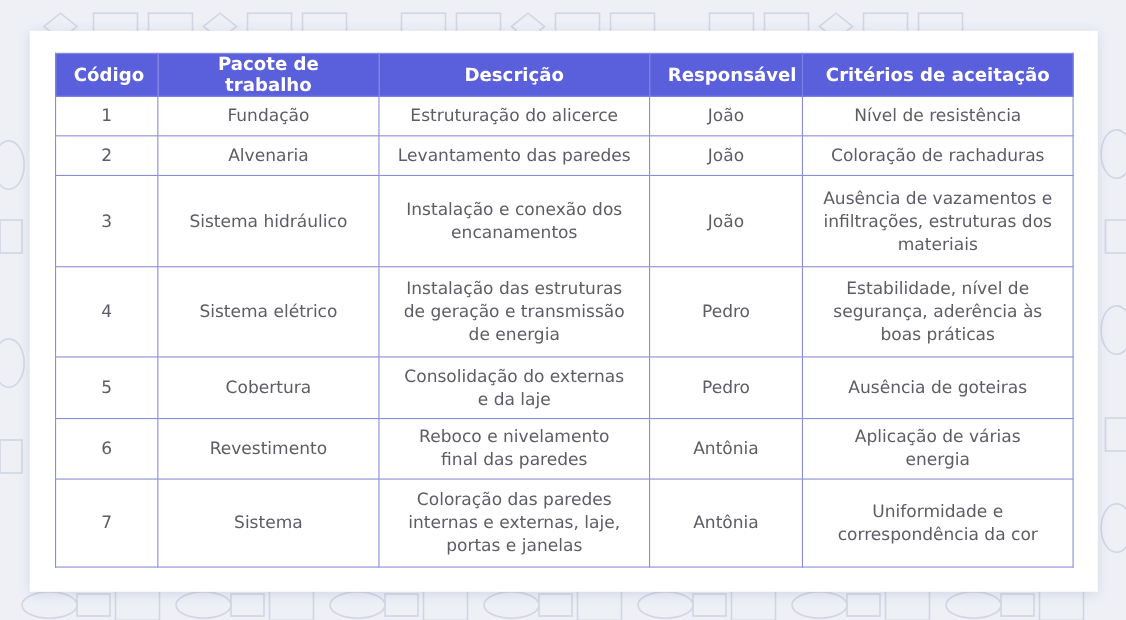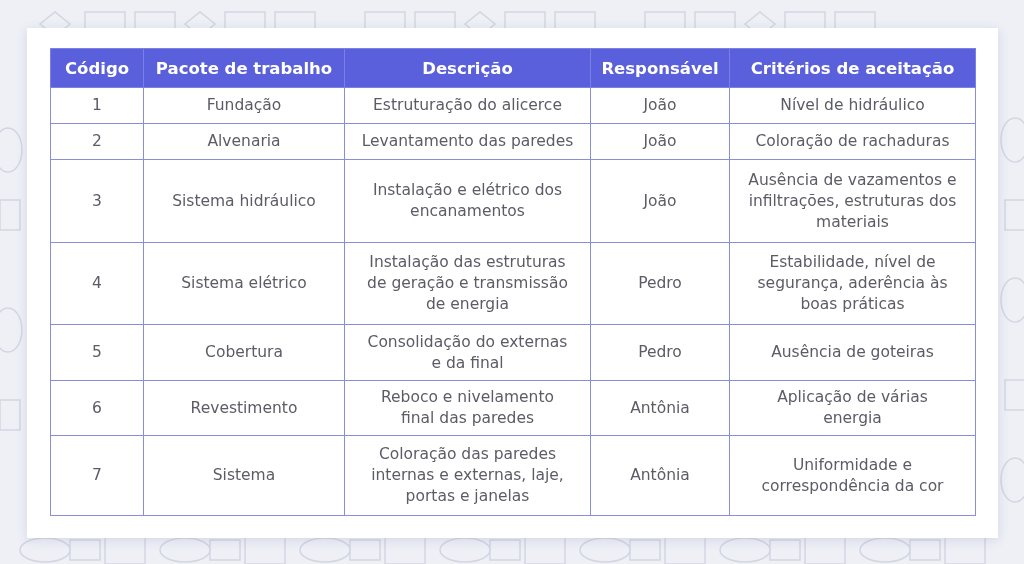--- a/index.html
+++ b/index.html
@@ -15,21 +15,21 @@
     box-shadow:0 2px 10px rgba(90,100,160,0.18);
   }
   table {
     position:absolute; left:23px; top:20px;
     border-collapse:collapse; table-layout:fixed;
     width:925px;
   }
   th, td {
     border:1px solid #8a8ed8;
     text-align:center; vertical-align:middle;
-    padding:0 6px; box-sizing:border-box;
+    padding:0 16px; box-sizing:border-box;
   }
   th {
     background:#5a5fdb; color:#ffffff;
     font-weight:bold; font-size:16.5px; height:39px;
     border-color:#7b80e6;
   }
   td {
     color:#5c5c66; font-size:15.5px; line-height:21px;
   }
   .line { display:block; }
@@ -108,39 +108,39 @@
     </thead>
     <tbody>
       <tr style="height:36px">
         <td>1</td>
         <td>Fundação</td>
         <td>
             <span class="line">Estruturação do alicerce</span>
           </td>
         <td>João</td>
         <td>
-            <span class="line">Nível de hidráulico</span>
+            <span class="line">Nível de resistência</span>
           </td>
       </tr>
       <tr style="height:36px">
         <td>2</td>
         <td>Alvenaria</td>
         <td>
             <span class="line">Levantamento das paredes</span>
           </td>
         <td>João</td>
         <td>
             <span class="line">Coloração de rachaduras</span>
           </td>
       </tr>
       <tr style="height:83px">
         <td>3</td>
         <td>Sistema hidráulico</td>
         <td>
-          <span class="line">Instalação e elétrico dos</span>
+          <span class="line">Instalação e conexão dos</span>
           <span class="line">encanamentos</span>
         </td>
         <td>João</td>
         <td>
           <span class="line">Ausência de vazamentos e</span>
           <span class="line">infiltrações, estruturas dos</span>
           <span class="line">materiais</span>
         </td>
       </tr>
       <tr style="height:82px">
@@ -156,21 +156,21 @@
           <span class="line">Estabilidade, nível de</span>
           <span class="line">segurança, aderência às</span>
           <span class="line">boas práticas</span>
         </td>
       </tr>
       <tr style="height:56px">
         <td>5</td>
         <td>Cobertura</td>
         <td>
           <span class="line">Consolidação do externas</span>
-          <span class="line">e da final</span>
+          <span class="line">e da laje</span>
         </td>
         <td>Pedro</td>
         <td>
             <span class="line">Ausência de goteiras</span>
           </td>
       </tr>
       <tr style="height:55px">
         <td>6</td>
         <td>Revestimento</td>
         <td>

